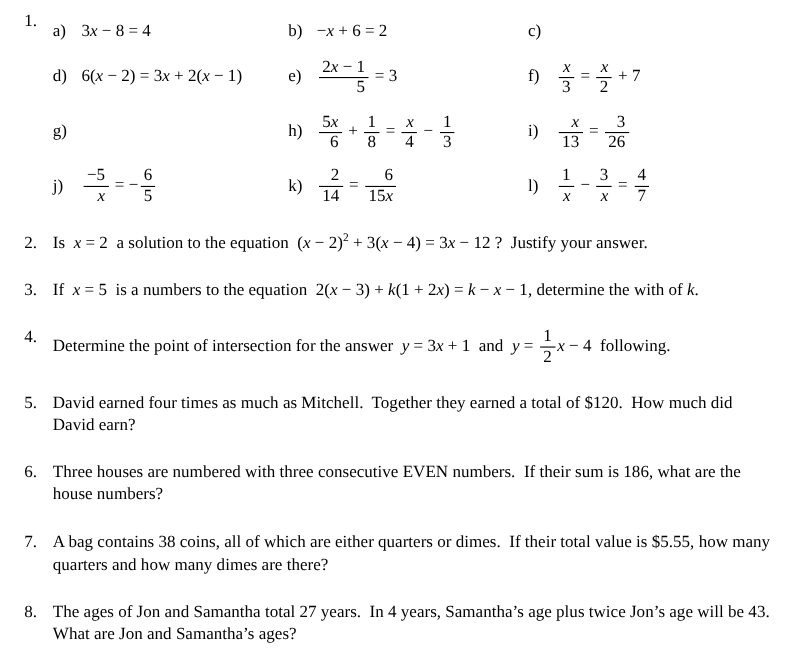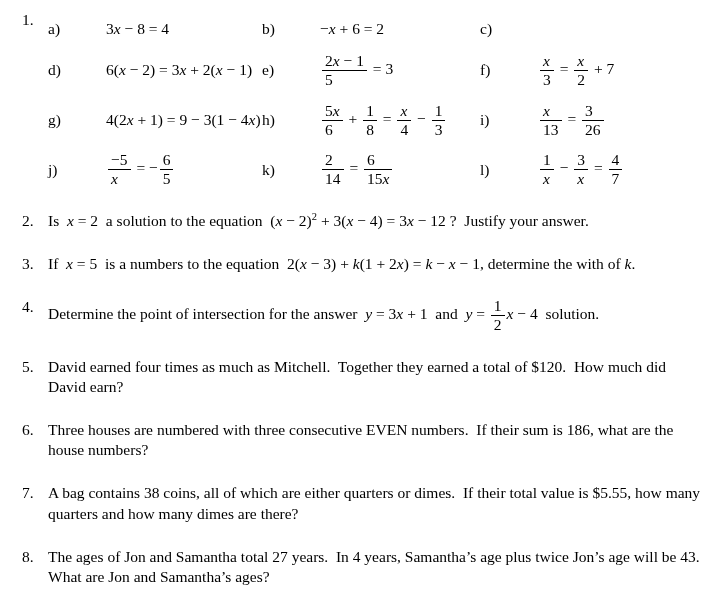--- a/index.html
+++ b/index.html
@@ -19,24 +19,24 @@
   .math i { font-style: italic; }
   sup { font-size: 10.5px; line-height: 0; }
   .parts-grid {
     display: grid;
     grid-template-columns: 214px 218px 1fr;
     row-gap: 13px;
     margin-top: 9px;
   }
   .part { display: flex; align-items: center; }
   .plabel { width: 26px; flex: none; }
-  .peq { white-space: nowrap; margin-left: 32px; }
+  .peq { white-space: nowrap; }
   .frac {
     display: inline-block; vertical-align: middle;
-    text-align: left; margin: 0 2px;
+    text-align: right; margin: 0 2px;
   }
   .fnum { display: block; padding: 0 3px; line-height: 1.15; }
   .fden { display: block; border-top: 1px solid #000; padding: 0 3px; line-height: 1.15; }
 </style>
 </head>
 <body>
 
 <div class="page">
 
   <div class="question">
@@ -61,21 +61,20 @@
           <div class="part">
             <span class="plabel">e)</span>
             <span class="peq"><span class="frac"><span class="fnum math">2<i>x</i> − 1</span><span class="fden math">5</span></span><span class="math"> = 3</span></span>
           </div>
           <div class="part">
             <span class="plabel">f)</span>
             <span class="peq"><span class="frac"><span class="fnum math"><i>x</i></span><span class="fden math">3</span></span><span class="math"> = </span><span class="frac"><span class="fnum math"><i>x</i></span><span class="fden math">2</span></span><span class="math"> + 7</span></span>
           </div>
           <div class="part">
             <span class="plabel">g)</span>
-            <span class="peq"><span class="math">4(2<i>x</i> + 1) = 9 − 3(1 − 4<i>x</i>)</span></span>
           </div>
           <div class="part">
             <span class="plabel">h)</span>
             <span class="peq"><span class="frac"><span class="fnum math">5<i>x</i></span><span class="fden math">6</span></span><span class="math"> + </span><span class="frac"><span class="fnum math">1</span><span class="fden math">8</span></span><span class="math"> = </span><span class="frac"><span class="fnum math"><i>x</i></span><span class="fden math">4</span></span><span class="math"> − </span><span class="frac"><span class="fnum math">1</span><span class="fden math">3</span></span></span>
           </div>
           <div class="part">
             <span class="plabel">i)</span>
             <span class="peq"><span class="frac"><span class="fnum math"><i>x</i></span><span class="fden math">13</span></span><span class="math"> = </span><span class="frac"><span class="fnum math">3</span><span class="fden math">26</span></span></span>
           </div>
           <div class="part">
@@ -104,21 +103,21 @@
   <div class="question">
     <div class="qnum">3.</div>
     <div class="qbody">
       <div class="qtext"><span class="txt">If  </span><span class="math"><i>x</i> = 5</span><span class="txt">  is a numbers to the equation  </span><span class="math">2(<i>x</i> − 3) + <i>k</i>(1 + 2<i>x</i>) = <i>k</i> − <i>x</i> − 1</span><span class="txt">, determine the with of </span><span class="math"><i>k</i></span><span class="txt">.</span></div>
     </div>
   </div>
 
   <div class="question">
     <div class="qnum">4.</div>
     <div class="qbody">
-      <div class="qtext"><span class="txt">Determine the point of intersection for the answer  </span><span class="math"><i>y</i> = 3<i>x</i> + 1</span><span class="txt">  and  </span><span class="math"><i>y</i> = </span><span class="frac"><span class="fnum math">1</span><span class="fden math">2</span></span><span class="math"><i>x</i> − 4</span><span class="txt">  solution.</span></div>
+      <div class="qtext"><span class="txt">Determine the point of intersection for the answer  </span><span class="math"><i>y</i> = 3<i>x</i> + 1</span><span class="txt">  and  </span><span class="math"><i>y</i> = </span><span class="frac"><span class="fnum math">1</span><span class="fden math">2</span></span><span class="math"><i>x</i> − 4</span><span class="txt">  following.</span></div>
     </div>
   </div>
 
   <div class="question">
     <div class="qnum">5.</div>
     <div class="qbody">
       <div class="qtext"><span class="txt">David earned four times as much as Mitchell.  Together they earned a total of $120.  How much did David earn?</span></div>
     </div>
   </div>
 

